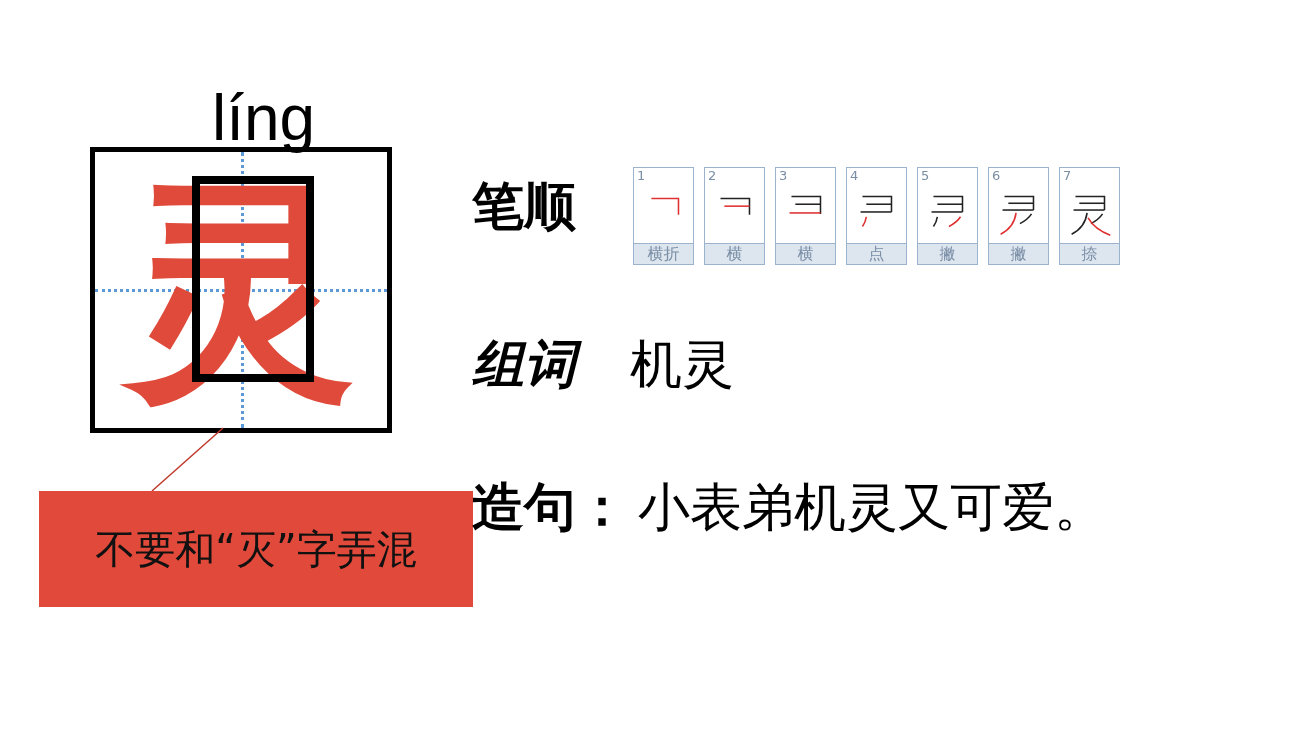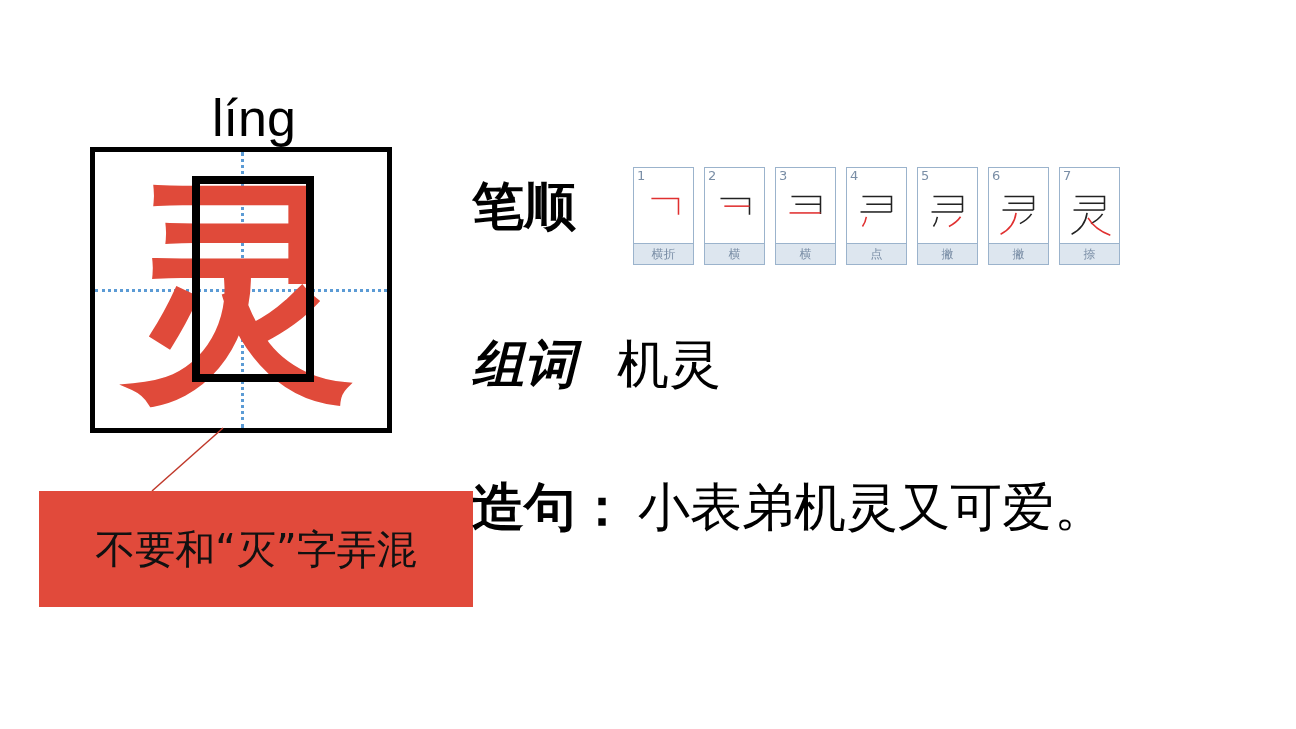--- a/index.html
+++ b/index.html
@@ -1,40 +1,40 @@
 <!DOCTYPE html>
 <html><head>
 <meta charset="utf-8">
 <style>
   html, body { margin: 0; padding: 0; }
   body {
     width: 1296px; height: 729px; background: #ffffff; position: relative; overflow: hidden;
     font-family: "DejaVu Sans", "Liberation Sans", sans-serif; color: #000;
   }
   .abs { position: absolute; }
-  .pinyin { left: 212px; top: 78px; font-size: 52px; line-height: 80px; font-family: "Liberation Sans", "DejaVu Sans", sans-serif; }
+  .pinyin { left: 212px; top: 78px; font-size: 64px; line-height: 80px; font-family: "Liberation Sans", "DejaVu Sans", sans-serif; }
   .grid-box { left: 90px; top: 147px; width: 292px; height: 276px; border: 5px solid #000; }
   .vline { left: 146px; top: 0; width: 0; height: 100%; border-left: 3px dotted #5b9bd5; }
   .hline { left: 0; top: 137px; width: 100%; height: 0; border-top: 3px dotted #5b9bd5; }
   .big-char { left: 0; top: 0; width: 100%; height: 100%; display: flex; align-items: center; justify-content: center;
     font-size: 230px; color: #e04a3a; font-weight: bold; line-height: 1; font-family: "DejaVu Sans", sans-serif; }
   .inner-rect { left: 97px; top: 24px; width: 122px; height: 206px; border: 8px solid #000; box-sizing: border-box; }
   .callout-line { left: 0; top: 0; }
   .callout { left: 39px; top: 491px; width: 434px; height: 116px; background: #e14a3b; display: flex; align-items: center; justify-content: center;
     font-size: 40px; color: #111; }
   .label-bold { font-weight: bold; font-size: 52px; line-height: 60px; }
   .strokes-label { left: 472px; top: 176px; }
   .strokes { left: 633px; top: 167px; display: flex; gap: 10px; }
   .card { width: 61px; height: 98px; border: 1px solid #9bb3cc; box-sizing: border-box; position: relative; background: #fff; }
   .card .num { position: absolute; left: 3px; top: 1px; font-size: 13px; color: #7a8ea6; line-height: 14px; }
   .card .glyph { position: absolute; left: 0; top: 12px; width: 100%; height: 62px; }
   .card .name { position: absolute; left: 0; bottom: 0; width: 100%; height: 20px; background: #dde6ef; border-top: 1px solid #9bb3cc;
-    font-size: 12px; color: #7a8ea6; text-align: center; line-height: 20px; }
+    font-size: 16px; color: #7a8ea6; text-align: center; line-height: 20px; }
   .words-label { left: 472px; top: 334px; font-style: italic; }
-  .words { left: 617px; top: 334px; font-size: 52px; line-height: 60px; display: flex; gap: 64px; }
+  .words { left: 630px; top: 334px; font-size: 52px; line-height: 60px; display: flex; gap: 64px; }
   .sentence-row { left: 472px; top: 449px; display: flex; align-items: flex-end; }
   .sentence { font-size: 52px; line-height: 60px; margin-left: 10px; margin-top: 28px; }
 </style>
 </head>
 <body>
 
 <div class="abs pinyin">líng</div>
 
 <div class="abs grid-box">
   <div class="abs vline"></div>

